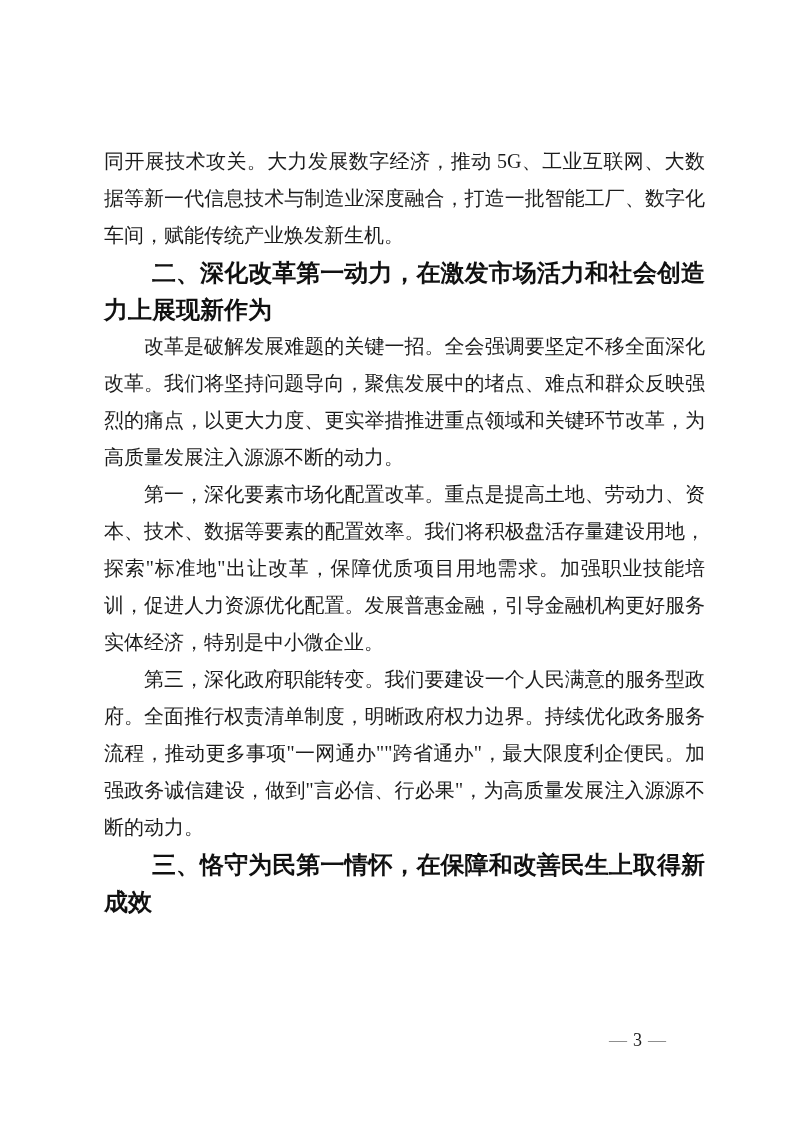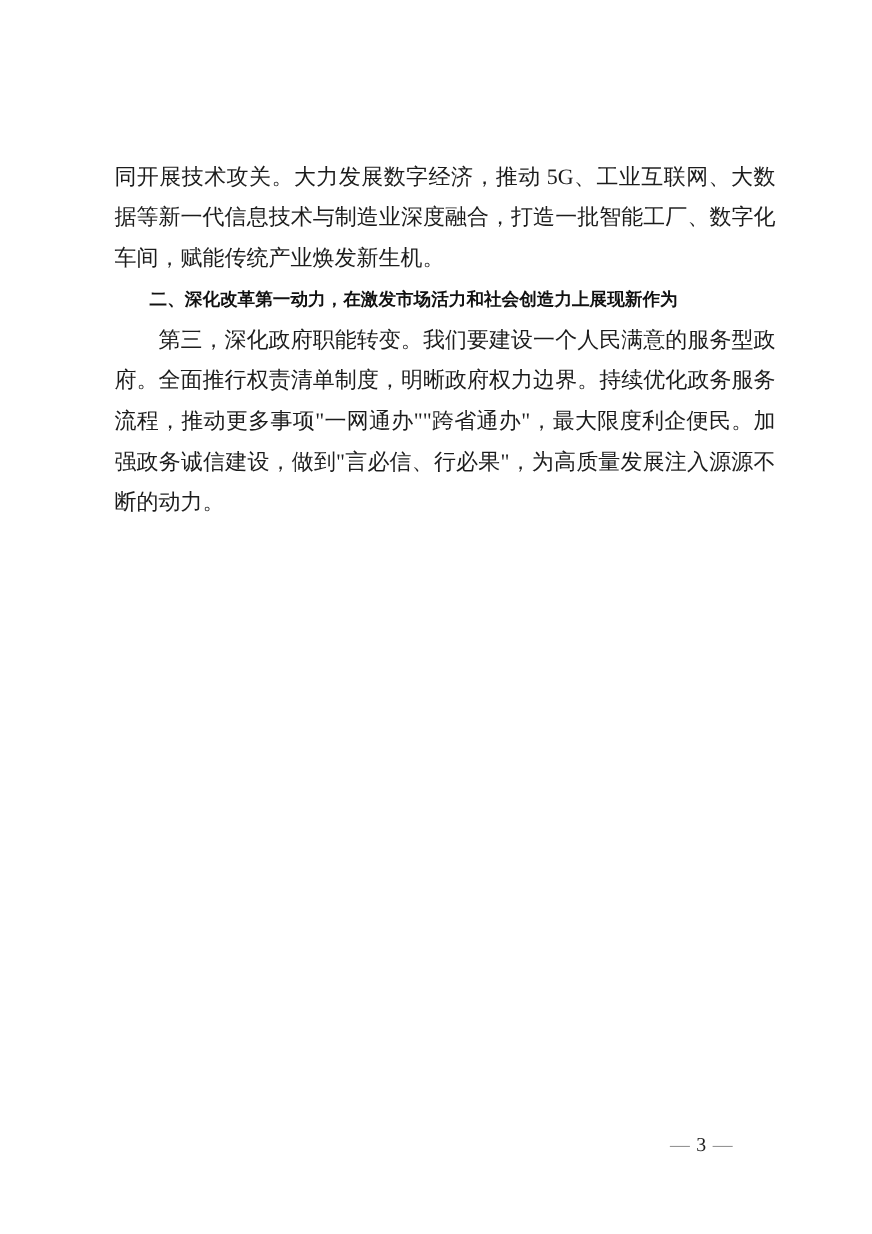--- a/index.html
+++ b/index.html
@@ -29,21 +29,21 @@
     margin: 0;
     text-indent: 2em;
     font-weight: 400;
   }
   .para.no-indent {
     text-indent: 0;
   }
   .heading {
     margin: 0;
     text-indent: 2em;
-    font-size: 16px;
+    font-size: 24px;
     line-height: 37px;
     font-weight: 700;
     font-family: "Liberation Sans", "DejaVu Sans", sans-serif;
     color: #111111;
     text-align: justify;
   }
   .footer {
     position: absolute;
     top: 1030px;
     right: 121px;
@@ -61,19 +61,22 @@
     color: #1c1c1c;
   }
 </style>
 </head>
 <body>
 
 <div class="page">
   <div class="content">
     <p class="para no-indent">同开展技术攻关。大力发展数字经济，推动 5G、工业互联网、大数据等新一代信息技术与制造业深度融合，打造一批智能工厂、数字化车间，赋能传统产业焕发新生机。</p>
     <h2 class="heading">二、深化改革第一动力，在激发市场活力和社会创造力上展现新作为</h2>
+    <p class="para">改革是破解发展难题的关键一招。全会强调要坚定不移全面深化改革。我们将坚持问题导向，聚焦发展中的堵点、难点和群众反映强烈的痛点，以更大力度、更实举措推进重点领域和关键环节改革，为高质量发展注入源源不断的动力。</p>
+    <p class="para">第一，深化要素市场化配置改革。重点是提高土地、劳动力、资本、技术、数据等要素的配置效率。我们将积极盘活存量建设用地，探索"标准地"出让改革，保障优质项目用地需求。加强职业技能培训，促进人力资源优化配置。发展普惠金融，引导金融机构更好服务实体经济，特别是中小微企业。</p>
     <p class="para">第三，深化政府职能转变。我们要建设一个人民满意的服务型政府。全面推行权责清单制度，明晰政府权力边界。持续优化政务服务流程，推动更多事项"一网通办""跨省通办"，最大限度利企便民。加强政务诚信建设，做到"言必信、行必果"，为高质量发展注入源源不断的动力。</p>
+    <h2 class="heading">三、恪守为民第一情怀，在保障和改善民生上取得新成效</h2>
   </div>
 
   <div class="footer">
     <span class="dash">—</span><span class="num">3</span><span class="dash">—</span>
   </div>
 </div>
 
 </body></html>

